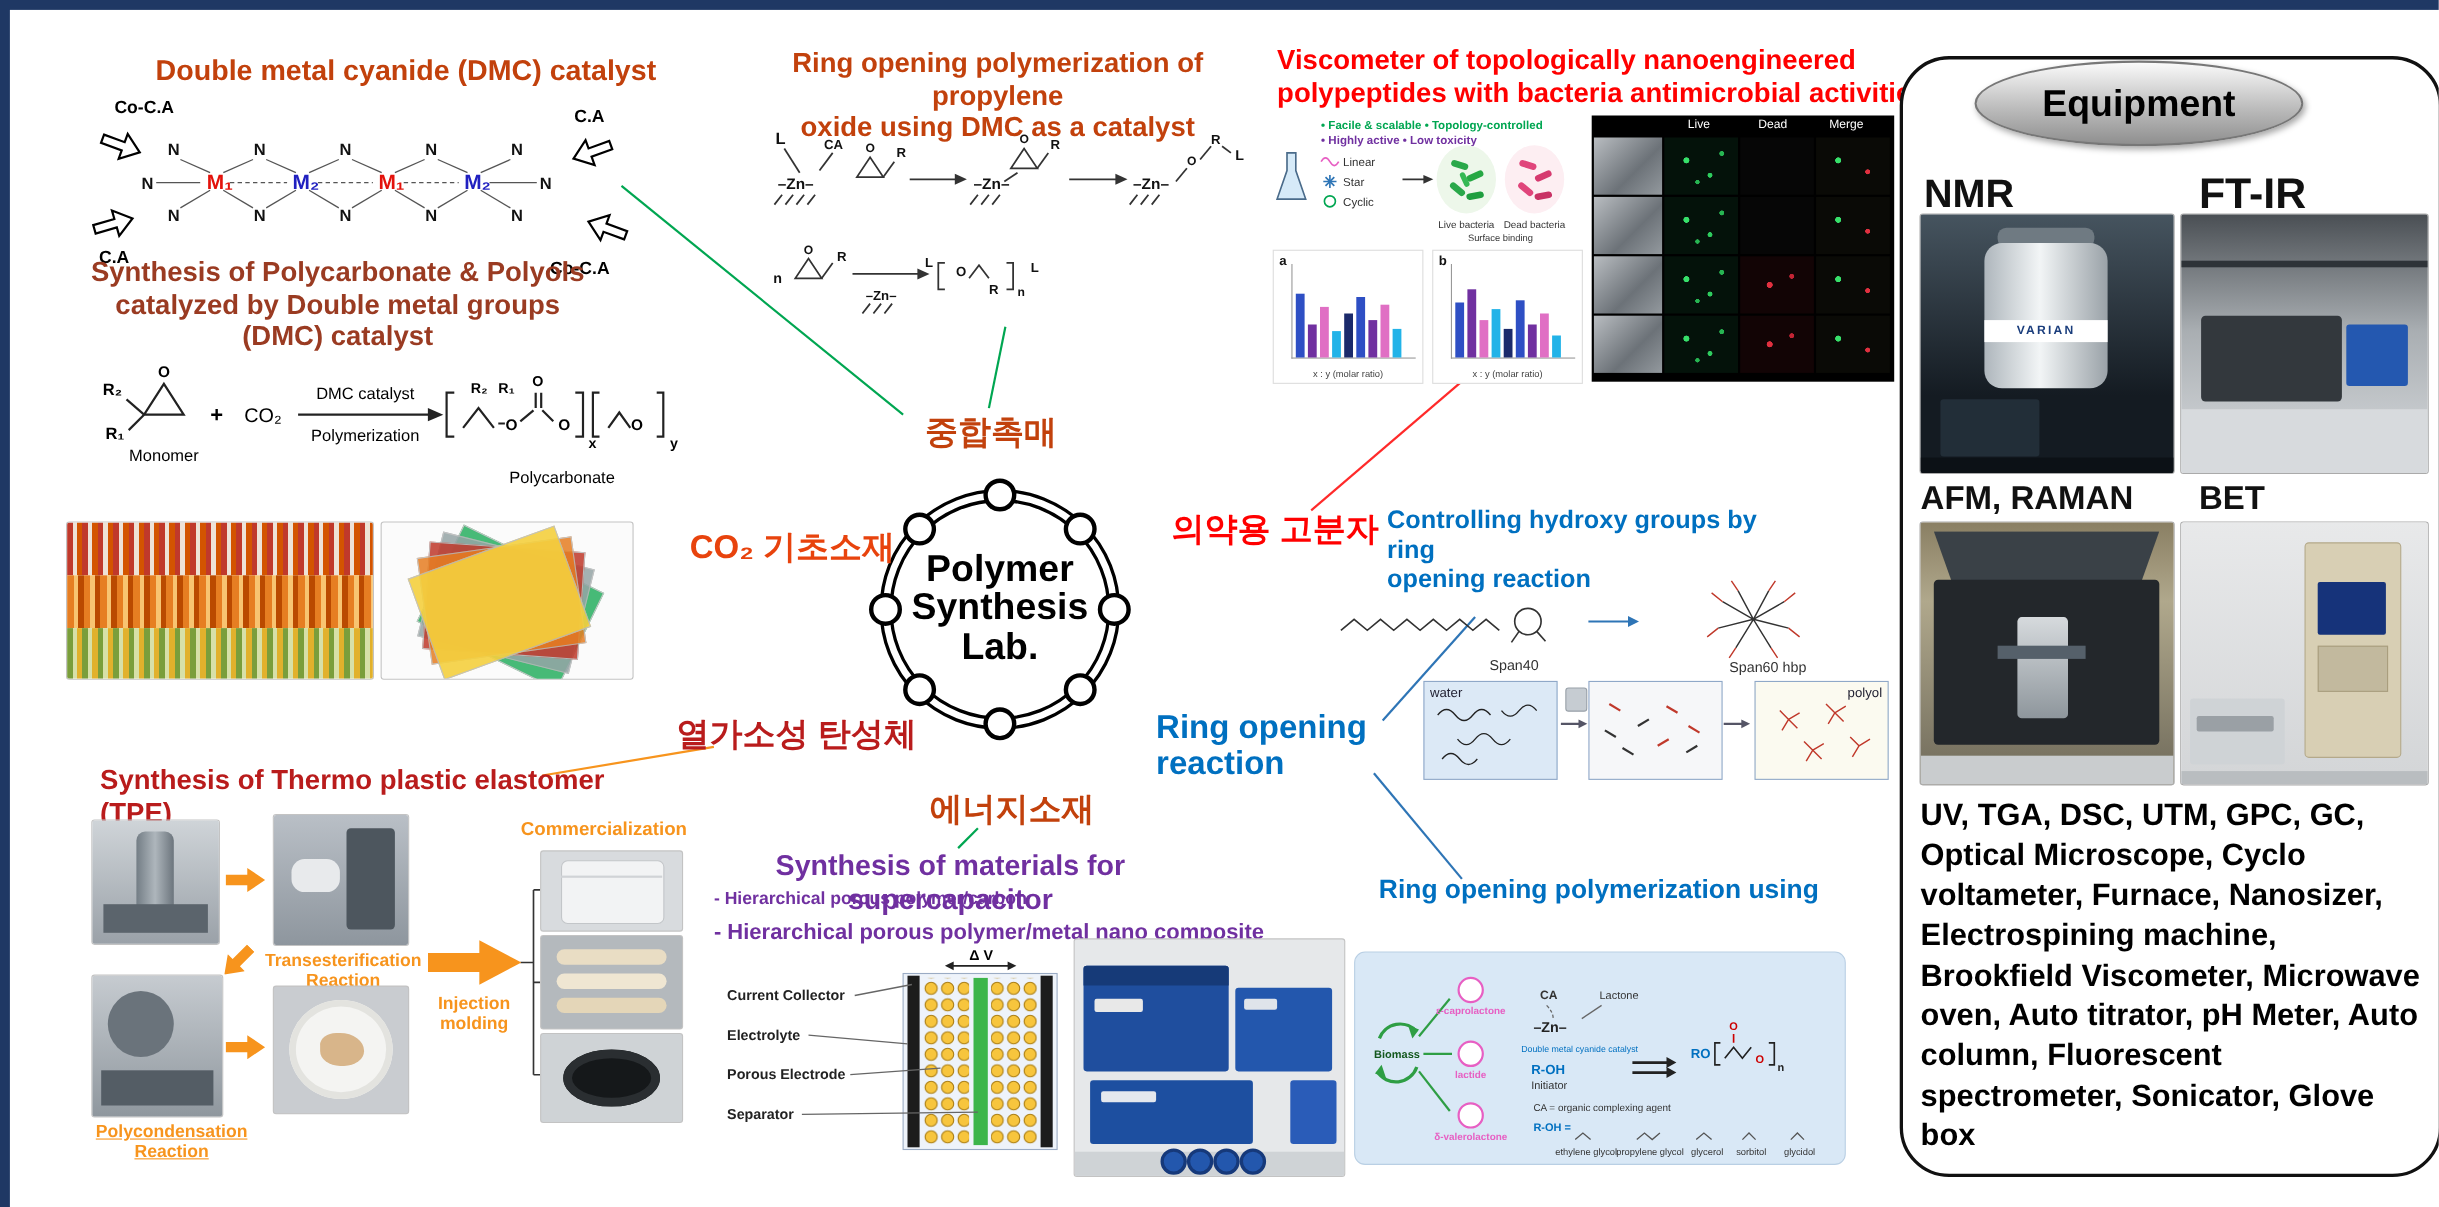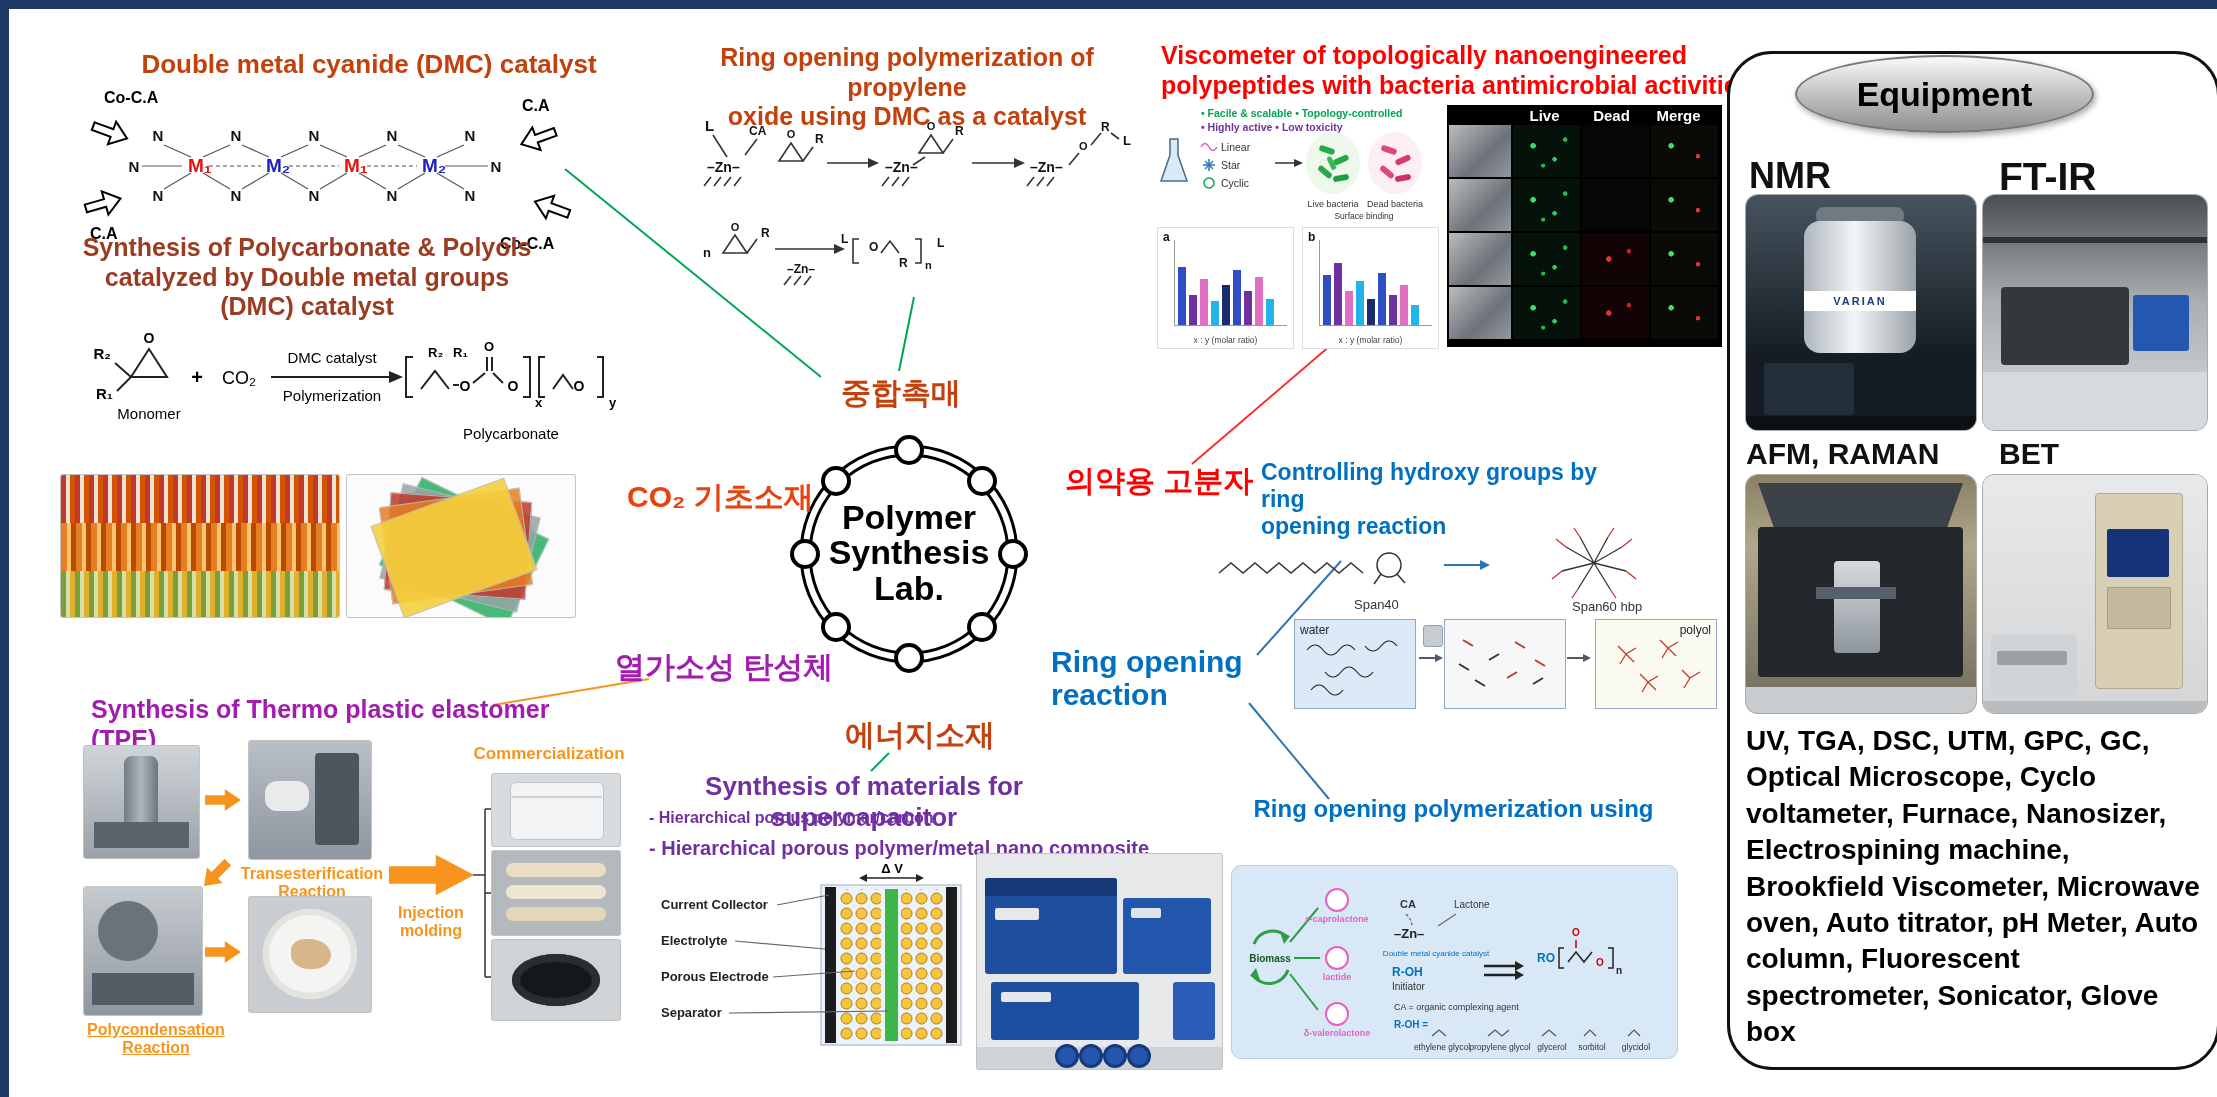--- a/index.html
+++ b/index.html
@@ -1,21 +1,21 @@
 <!DOCTYPE html>
 <html><head>
 <meta charset="utf-8">
 <style>
   html,body{margin:0;padding:0}
   body{font-family:"Liberation Sans",sans-serif;background:#fff;color:#111}
   #canvas{position:relative;width:2217px;height:1097px;border:9px solid #1f3864;background:#fff;overflow:hidden}
   .abs{position:absolute}
   .b{font-weight:700}
   .tc{text-align:center}
-  .green{color:#c2410c}.red{color:#ff0000}.maroon{color:#9a3b22}.orange{color:#a21caf}
+  .green{color:#c2410c}.red{color:#ff0000}.maroon{color:#9a3b22}.orange{color:#b91c1c}
   .purple{color:#7030a0}.blue{color:#0070c0}.co2c{color:#e8430d}
   .sec-title{font-weight:700;font-size:25px;line-height:1.18}
   .hub-label{position:absolute;font-weight:700;font-size:30px;white-space:nowrap}
   .photo{position:absolute;overflow:hidden;border-radius:2px;box-shadow:0 0 0 1px #c3c3c3}
   .arrow-o{position:absolute;background:#f7941d;clip-path:polygon(0 32%,55% 32%,55% 8%,100% 50%,55% 92%,55% 68%,0 68%)}
   .tpe-lbl{position:absolute;font-weight:700;font-size:16px;color:#f7941d;text-align:center;line-height:1.15}
   svg text{font-family:"Liberation Sans",sans-serif}
   .cellrow{display:flex;gap:2px;margin-top:2px}
   .sem{background:linear-gradient(135deg,#b9bdc1,#6c7278 60%,#93999e)}
   .cl{background:radial-gradient(circle at 30% 40%,#37e06a 0 2.5px,transparent 3px),radial-gradient(circle at 62% 66%,#2ecc5e 0 2px,transparent 2.5px),radial-gradient(circle at 78% 28%,#27b552 0 2px,transparent 2.5px),radial-gradient(circle at 45% 78%,#27b552 0 1.8px,transparent 2.2px),#04120a}
@@ -23,21 +23,21 @@
   .cdr{background:radial-gradient(circle at 40% 50%,#e0303f 0 2.5px,transparent 3px),radial-gradient(circle at 70% 35%,#c22434 0 2px,transparent 2.5px),#120405}
   .cm{background:radial-gradient(circle at 30% 40%,#37e06a 0 2.5px,transparent 3px),radial-gradient(circle at 70% 60%,#e0303f 0 2px,transparent 2.5px),#0a0a06}
   .cell{width:67px;height:52px}
   .semc{width:62px;height:52px}
   .chart{position:absolute;background:#fff;border:1px solid #ddd}
   .bars{position:absolute;left:16px;right:6px;top:12px;bottom:22px;border-left:1px solid #999;border-bottom:1px solid #999;display:flex;align-items:flex-end;gap:3px;padding:0 3px}
   .bars i{display:block;width:8px}
   .panel-letter{position:absolute;top:2px;left:5px;font-weight:700;font-size:12px}
   .axis-lbl{position:absolute;bottom:3px;left:0;right:0;text-align:center;font-size:8.5px;color:#444}
   .hydbox{position:absolute;width:120px;height:88px;border:1px solid #8fa8c8}
-  .eq-photo{position:absolute;overflow:hidden;border-radius:12px;box-shadow:0 0 0 1px #aaa}
+  .eq-photo{position:absolute;overflow:hidden;border-radius:2px;box-shadow:0 0 0 1px #aaa}
 </style>
 </head>
 <body>
 
 <div id="canvas">
 
   <svg class="abs" style="left:0;top:0" width="2217" height="1097">
     <line x1="556" y1="160" x2="812" y2="368" stroke="#00a651" stroke-width="2"></line>
     <line x1="905" y1="288" x2="890" y2="362" stroke="#00a651" stroke-width="2"></line>
     <line x1="1183" y1="455" x2="1350" y2="312" stroke="#ff2a2a" stroke-width="2"></line>
@@ -288,21 +288,21 @@
           <i style="height:26px;background:#1b2a6b"></i>
           <i style="height:52px;background:#2e4fc4"></i>
           <i style="height:30px;background:#7030a0"></i>
           <i style="height:40px;background:#e06fc4"></i>
           <i style="height:20px;background:#22b3e8"></i>
       </div>
       <div class="axis-lbl">x : y (molar ratio)</div>
     </div>
 
     <div class="abs" style="left:290px;top:0;width:275px;height:242px;background:#000;padding:2px;box-sizing:border-box">
-      <div style="display:flex;height:16px;color:#fff;font-size:15px;font-weight:bold">
+      <div style="display:flex;height:16px;color:#fff;font-size:11px;font-weight:normal">
         <span style="width:62px"></span>
         <span style="width:67px;text-align:center">Live</span>
         <span style="width:67px;text-align:center">Dead</span>
         <span style="width:67px;text-align:center">Merge</span>
       </div>
       <div class="cellrow">
           <div class="semc sem"></div>
           <div class="cell cl"></div>
           <div class="cell cd"></div>
           <div class="cell cm"></div>

